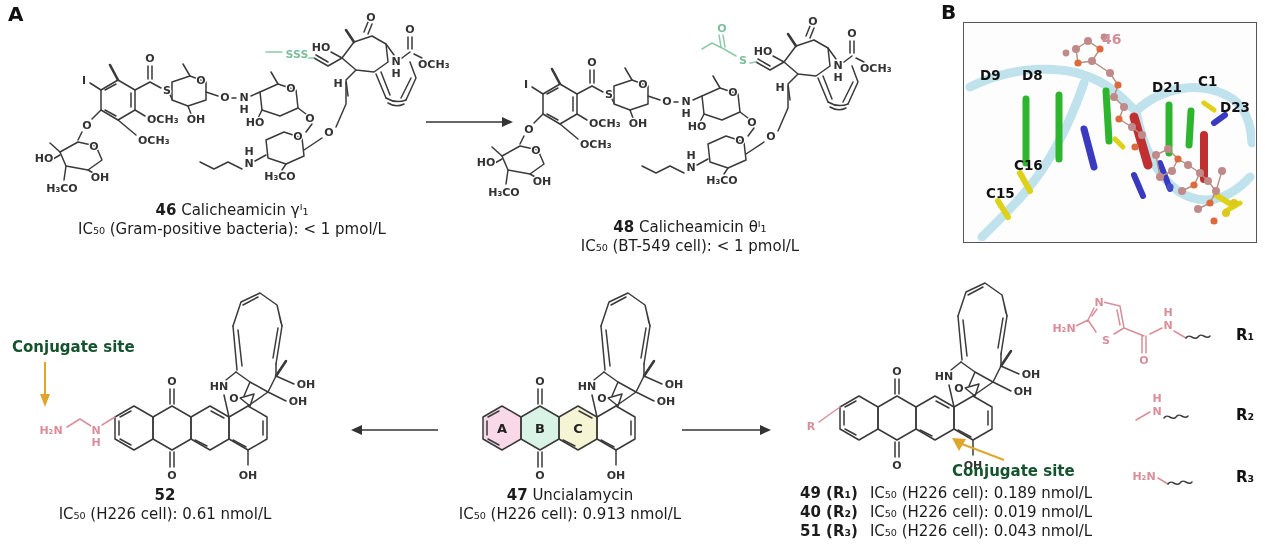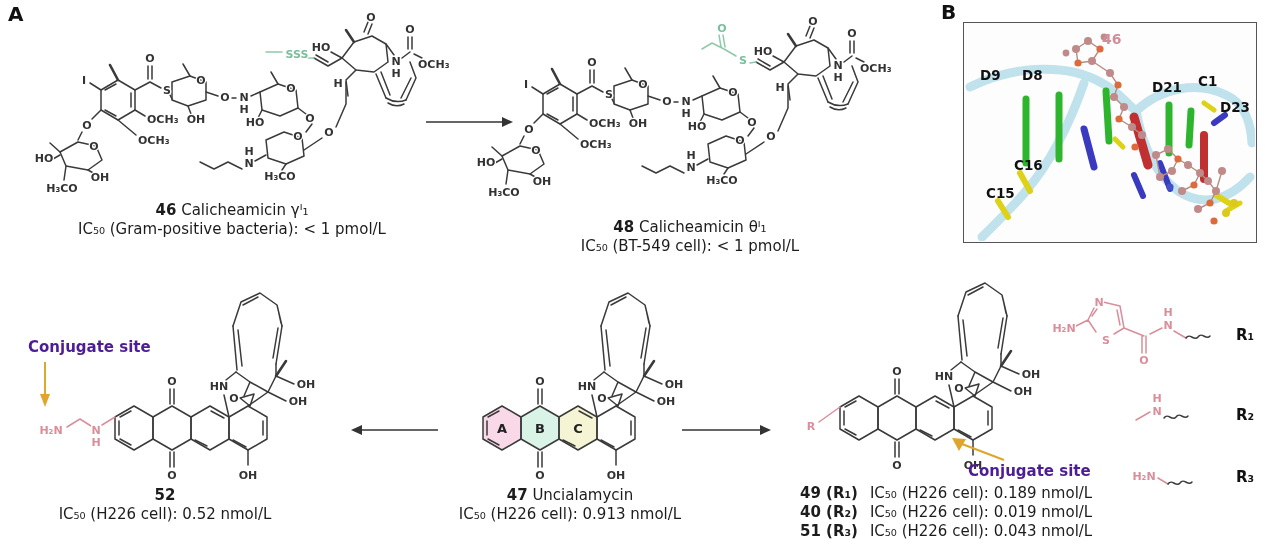--- a/index.html
+++ b/index.html
@@ -7,21 +7,21 @@
          font-family:"DejaVu Sans",sans-serif;color:#1c1c1c;}
   .plabel{position:absolute;font:700 20px "DejaVu Sans",sans-serif;color:#111;}
   .struct{position:absolute;}
   .struct svg{overflow:visible;}
   .cap{position:absolute;text-align:center;font:15px "DejaVu Sans",sans-serif;
        color:#1c1c1c;line-height:19px;white-space:nowrap;}
   .cap b{font-weight:700;}
   .rows{position:absolute;font:15px "DejaVu Sans",sans-serif;line-height:19px;white-space:nowrap;}
   .rows b{font-weight:700;}
   .rows .gap{margin-left:12px;}
-  .conj{position:absolute;font:700 15px "DejaVu Sans",sans-serif;color:#4c1d95;white-space:nowrap;margin-left:16px;}
+  .conj{position:absolute;font:700 15px "DejaVu Sans",sans-serif;color:#14532d;white-space:nowrap;}
   .panelB{position:absolute;left:963px;top:22px;width:294px;height:221px;background:#fdfdfd;
           border:1.6px solid #555;box-sizing:border-box;}
   .bl{position:absolute;font:600 13.5px "DejaVu Sans",sans-serif;color:#111;}
   .tag46{position:absolute;font:600 14px "DejaVu Sans",sans-serif;color:#d08f98;}
   
   .bd{stroke:#3a3a3a;stroke-width:1.5;fill:none;stroke-linecap:round;stroke-linejoin:round;}
   .w{stroke-width:2.6;}
   .bdp{stroke:#d98f9b;}
   .bdg{stroke:#8fc9a8;}
   .bdo{stroke:#dfa62e;stroke-width:2;fill:none;}
@@ -266,21 +266,21 @@
       <g>
         <path class="bd bdp" d="M95,149 L82,157 M71,158 L60,151 M60,151 L47,159"></path>
         <text class="at pk" x="76" y="166">N</text>
         <text class="at pk" x="76" y="178">H</text>
         <text class="at pk" x="31" y="166">H₂N</text>
       </g>
     </svg>
   </div>
   <div class="cap" style="left:25px;top:486px;width:280px;">
     <div><b>52</b></div>
-    <div>IC₅₀ (H226 cell): 0.52 nmol/L</div>
+    <div>IC₅₀ (H226 cell): 0.61 nmol/L</div>
   </div>
 
   <svg class="struct" style="left:350px;top:422px;" width="90" height="16">
     <line x1="88" y1="8" x2="12" y2="8" stroke="#333" stroke-width="1.6"></line>
     <polygon points="12,3 12,13 1,8" fill="#333"></polygon>
   </svg>
 
   <div class="struct" style="left:448px;top:268px;">
     <svg width="270" height="222" viewBox="0 0 270 222" style="--ra:#f9d9e7;--rb:#d9f3e6;--rc:#f5f4d4;">
       <use href="#unc-core"></use>

